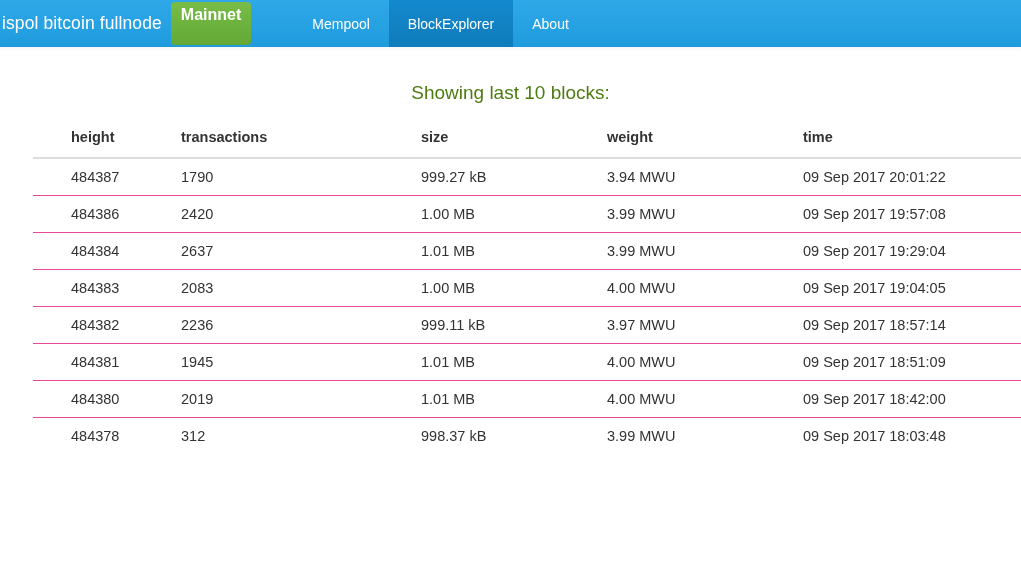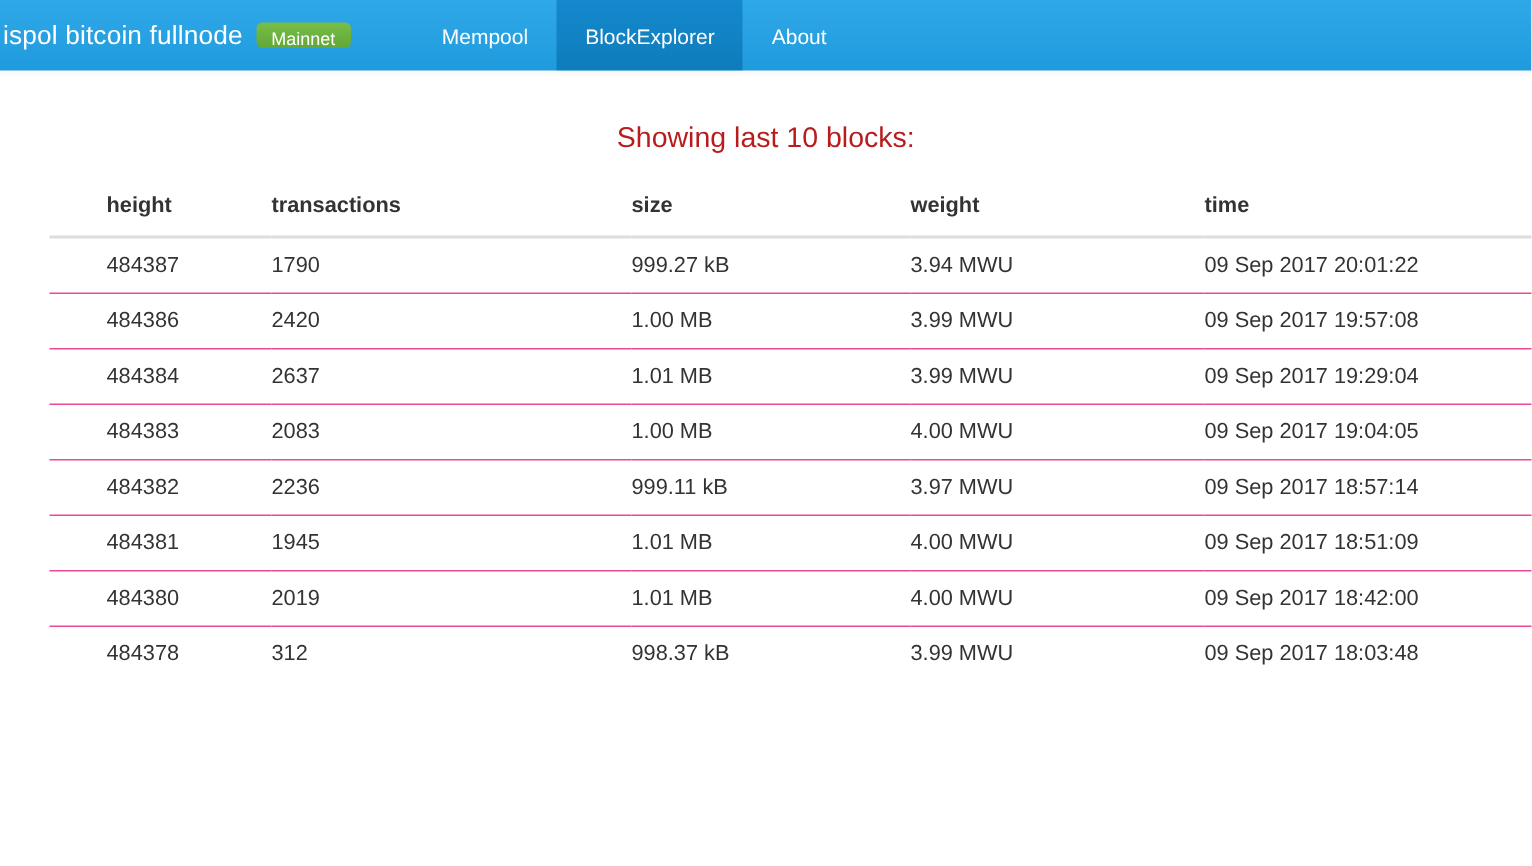--- a/index.html
+++ b/index.html
@@ -37,23 +37,23 @@
     font-size: 17.5px;
     line-height: 1;
     white-space: nowrap;
     letter-spacing: 0.1px;
   }
   .brand-badge {
     display: inline-block;
     background: #6cb33f;
     background: linear-gradient(to bottom, #77bd46 0%, #63a837 100%);
     color: #ffffff;
-    font-size: 12px;
-    font-weight: normal;
-    padding: 5px 10px 0 10px;
+    font-size: 16px;
+    font-weight: bold;
+    padding: 5px 10px 22px 10px;
     border-radius: 4px;
     line-height: 1;
     white-space: nowrap;
   }
   .nav-links {
     display: flex;
     align-items: stretch;
     margin-left: 42px;
   }
   .nav-link {
@@ -77,21 +77,21 @@
     height: 5px;
     background: linear-gradient(to bottom, #f7f7f7 0%, #ffffff 100%);
   }
 
   
   .content {
     padding: 0;
   }
   .page-heading {
     text-align: center;
-    color: #b91c1c;
+    color: #4d7c0f;
     font-size: 19px;
     margin: 0;
     padding: 31px 0 0 0;
     font-weight: normal;
     line-height: 1;
   }
 
   .table-wrap {
     margin: 13px auto;
     padding: 0 10px;

